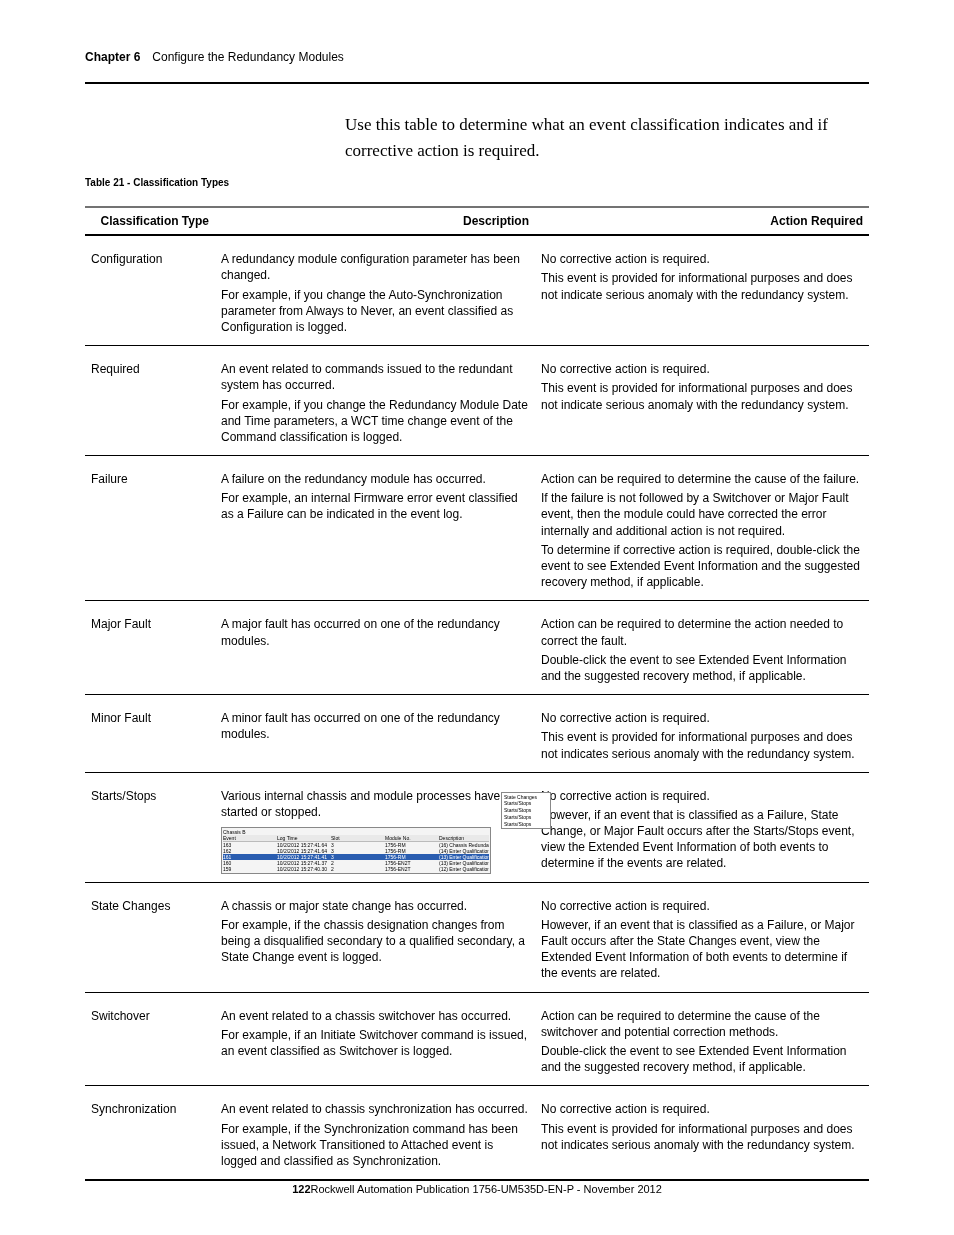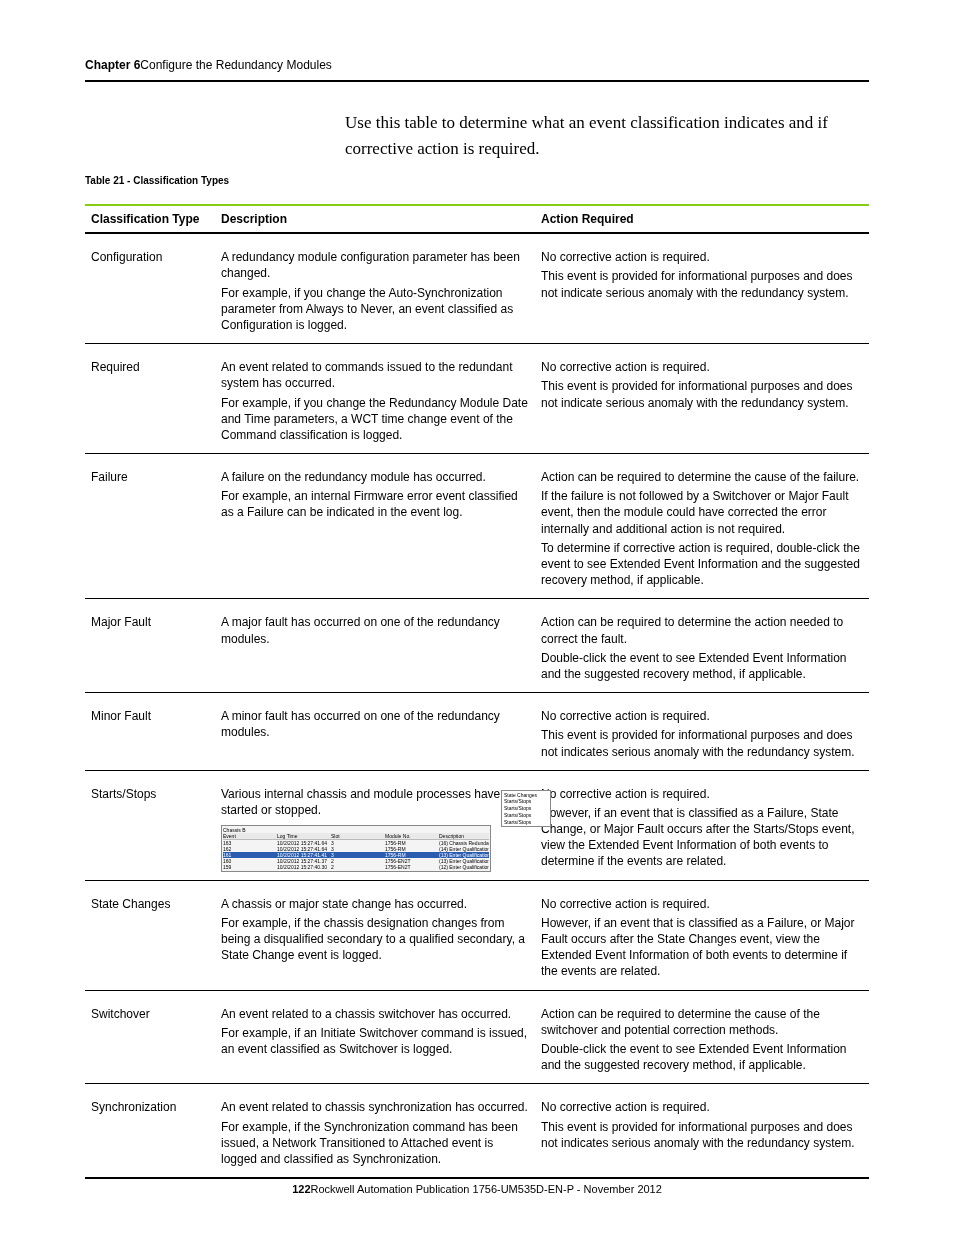--- a/index.html
+++ b/index.html
@@ -7,56 +7,56 @@
     font-family: "Myriad Pro", "Segoe UI", Arial, sans-serif;
     background: #fff;
     color: #000;
     width: 954px;
     height: 1235px;
     position: relative;
     padding: 50px 85px 40px 85px;
   }
   .header-line {
     display: flex;
-    align-items: flex-end;
+    align-items: flex-start;
+    gap: 12px;
     border-bottom: 2px solid #000;
-    padding-bottom: 8px;
+    padding-bottom: 18px;
     margin-bottom: 28px;
   }
   .chapter-label {
     font-weight: 700;
     font-size: 12px;
   }
   .chapter-title {
     font-size: 12px;
     font-weight: 400;
-    margin-top: 8px;
   }
   .intro {
     font-family: Georgia, "Times New Roman", serif;
     font-size: 17px;
     line-height: 1.5;
     margin-left: 260px;
     margin-bottom: 14px;
   }
   .table-caption {
     font-weight: 700;
     font-size: 10px;
     margin-bottom: 18px;
   }
   table {
     width: 100%;
     border-collapse: collapse;
     font-size: 12px;
     line-height: 1.35;
   }
   thead th {
-    text-align: left;
+    text-align: right;
     font-weight: 700;
-    border-top: 2px solid #84cc16;
+    border-top: 2px solid #737373;
     border-bottom: 2px solid #000;
     padding: 5px 6px;
   }
   tbody td {
     vertical-align: top;
     border-bottom: 1px solid #000;
     padding: 15px 6px 7px 6px;
   }
   tbody tr:last-child td {
     border-bottom: 2px solid #000;

